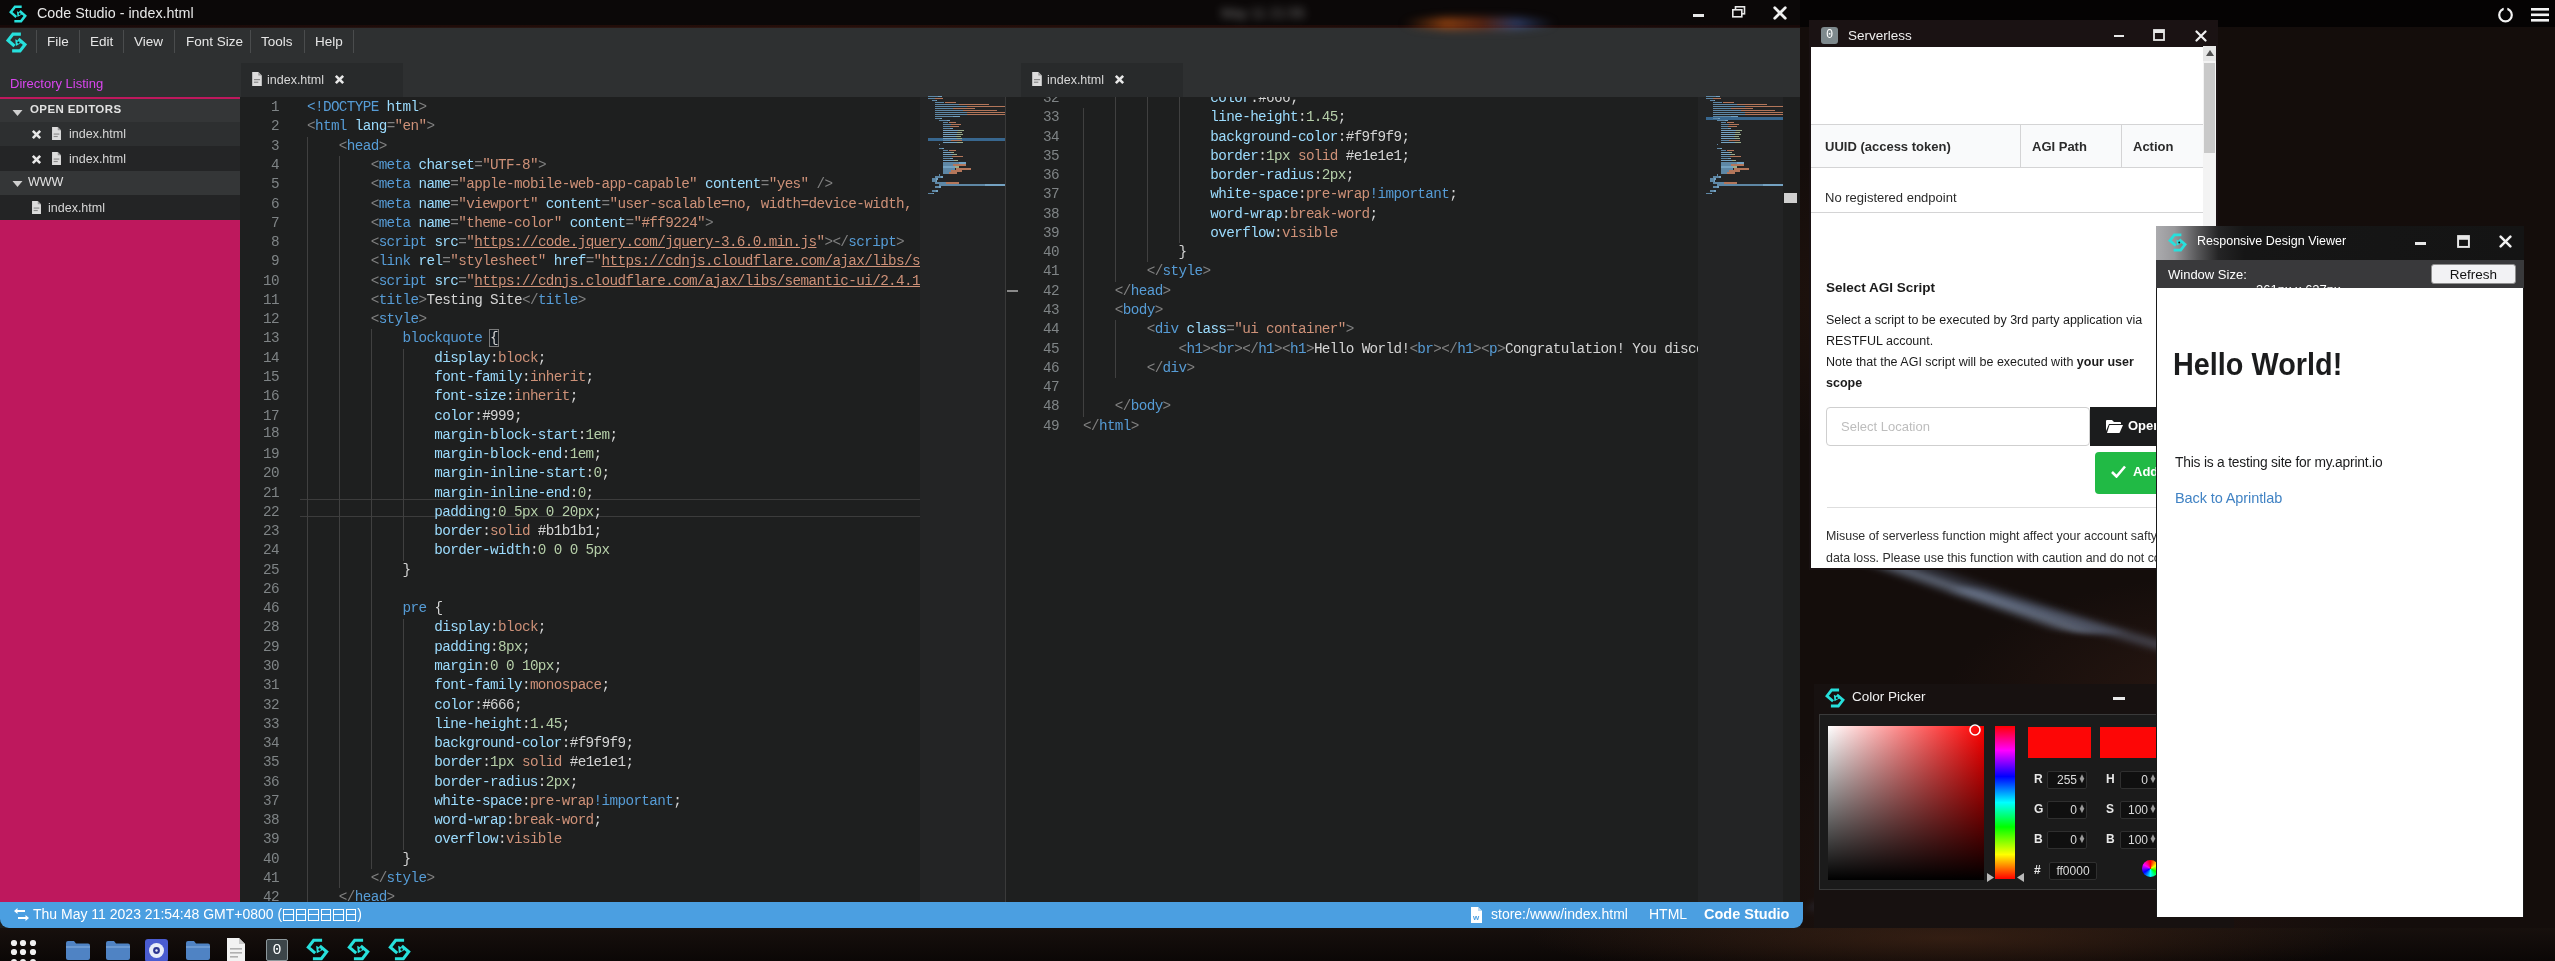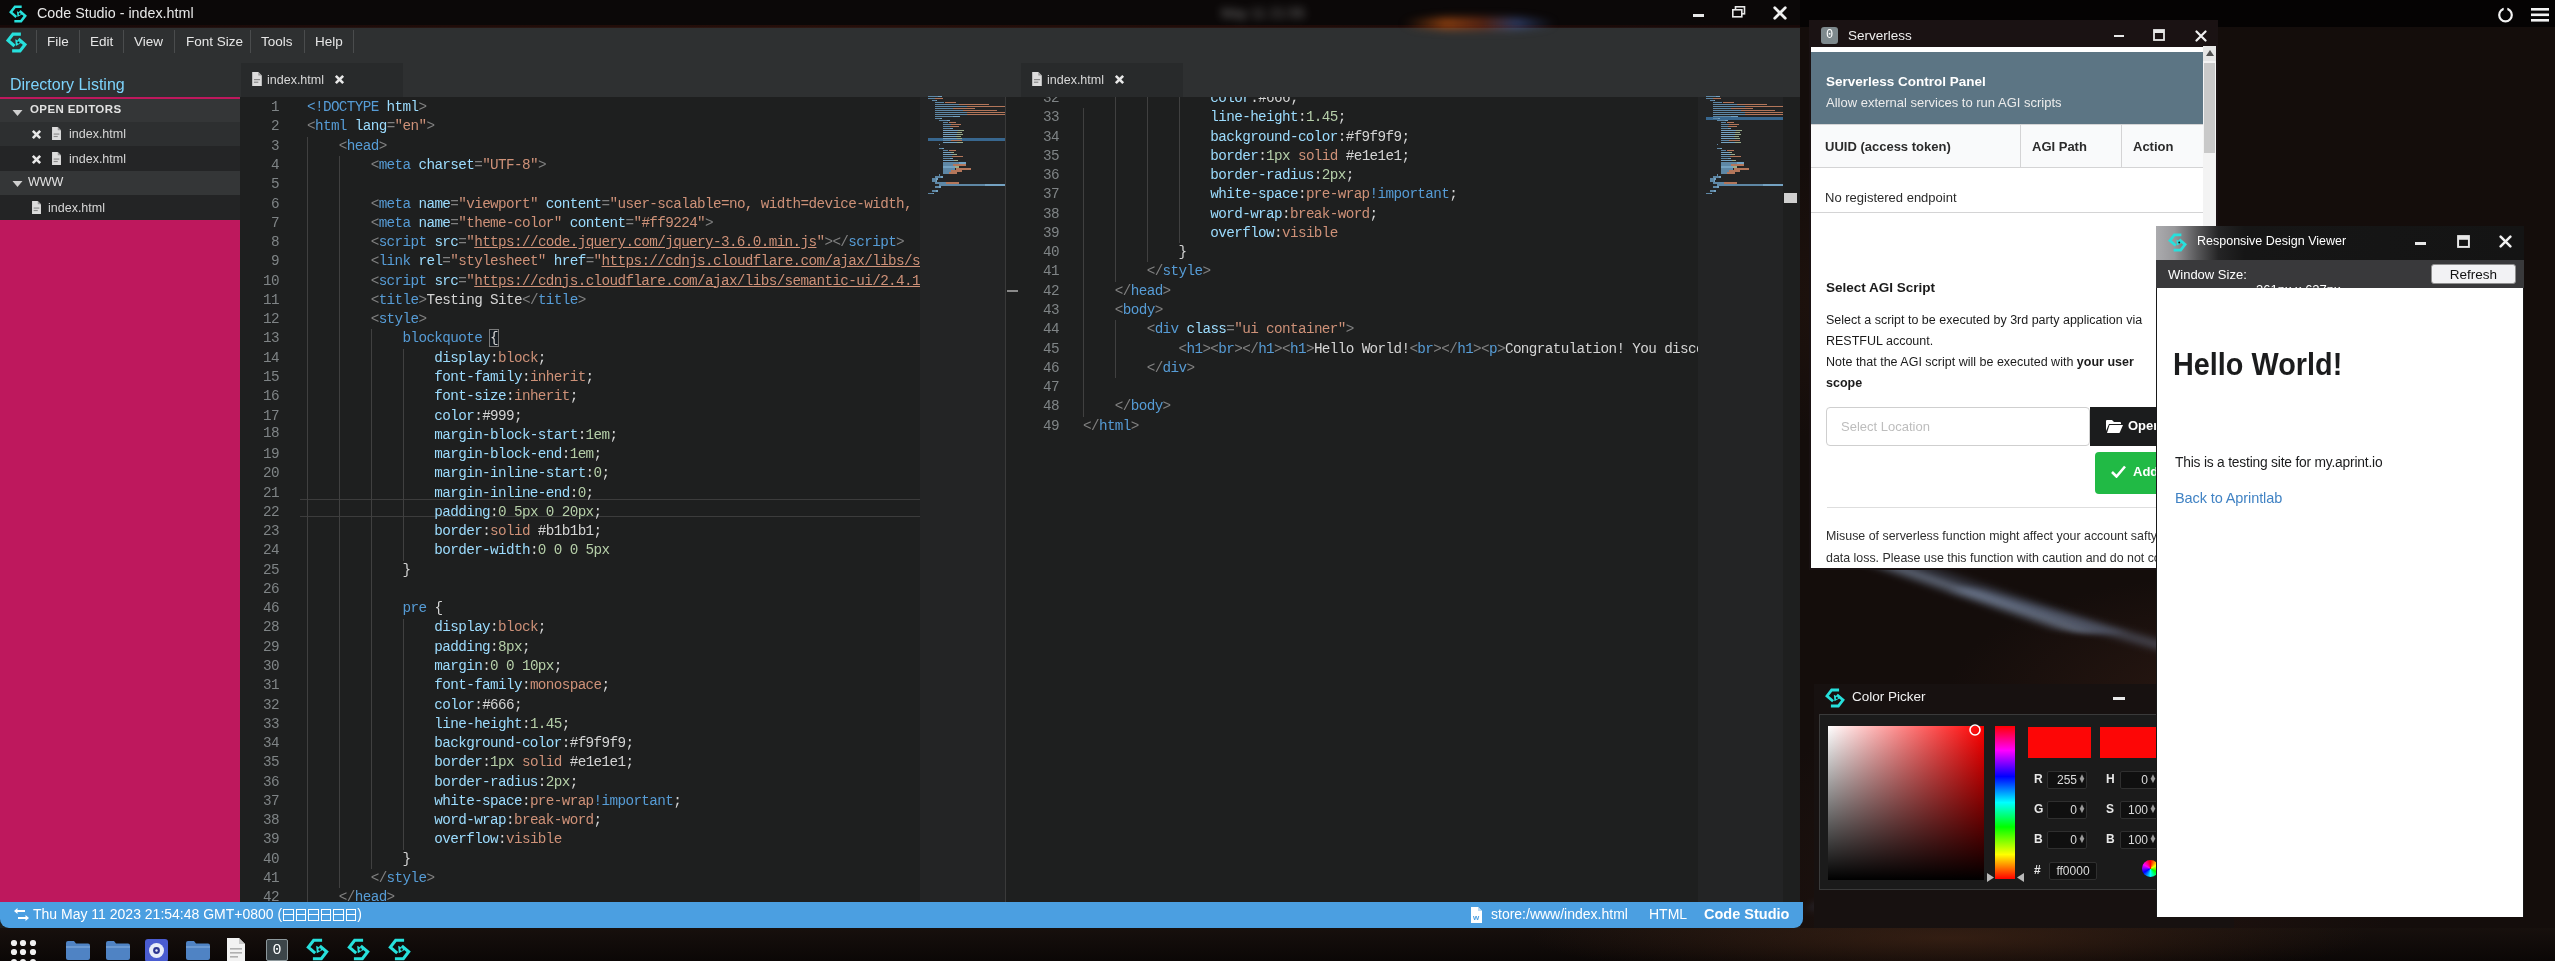--- a/index.html
+++ b/index.html
@@ -110,21 +110,21 @@
       <div class="mi" style="left:186px;top:28px">Font Size</div>
       <div class="mi" style="left:261px;top:28px">Tools</div>
       <div class="mi" style="left:315px;top:28px">Help</div>
       <div class="msep" style="left:36px;top:30px"></div>
       <div class="msep" style="left:79px;top:30px"></div>
       <div class="msep" style="left:123px;top:30px"></div>
       <div class="msep" style="left:174px;top:30px"></div>
       <div class="msep" style="left:250px;top:30px"></div>
       <div class="msep" style="left:304px;top:30px"></div>
       <div class="msep" style="left:353px;top:30px"></div>
-      <div class="abs" style="left:10px;top:76px;color:#7dd3fc;font-size:16px">Directory Listing</div>
+      <div class="abs" style="left:10px;top:76px;color:#d946ef;font-size:13px">Directory Listing</div>
       <div class="tab" style="left:241px;width:162px">
         <svg class="abs" style="left:10px;top:9px" width="12" height="14" viewBox="0 0 13 16">
           <path d="M1 0 H8 L12 4 V16 H1 Z" fill="#dcdcdc"></path>
           <path d="M8 0 L12 4 H8 Z" fill="#9a9a9a"></path>
           <rect x="3" y="8" width="7" height="1.4" fill="#8a8a8a"></rect>
           <rect x="3" y="11" width="5" height="1.4" fill="#8a8a8a"></rect>
         </svg>
         <div class="tx">index.html</div>
         <svg class="abs" style="left:93px;top:11px" width="11" height="11" viewBox="0 0 12 12">
           <path d="M1 3 L3 1 L6 4 L9 1 L11 3 L8 6 L11 9 L9 11 L6 8 L3 11 L1 9 L4 6 Z" fill="#e8e8e8"></path>
@@ -198,20 +198,21 @@
         <div class="guide" style="left:162.5px;top:521.5px;height:231.2px"></div>
         <div class="ln" style="top:1.20px;width:39px">1</div>
         <div class="cl" style="top:1.20px;left:67px"><i class="b">&lt;!DOCTYPE</i><i class="a">&nbsp;html</i><i class="g">&gt;</i></div>
         <div class="ln" style="top:20.47px;width:39px">2</div>
         <div class="cl" style="top:20.47px;left:67px"><i class="g">&lt;</i><i class="b">html</i><i class="a">&nbsp;lang</i><i class="g">=</i><i class="s">"en"</i><i class="g">&gt;</i></div>
         <div class="ln" style="top:39.74px;width:39px">3</div>
         <div class="cl" style="top:39.74px;left:67px">&nbsp;&nbsp;&nbsp;&nbsp;<i class="g">&lt;</i><i class="b">head</i><i class="g">&gt;</i></div>
         <div class="ln" style="top:59.01px;width:39px">4</div>
         <div class="cl" style="top:59.01px;left:67px">&nbsp;&nbsp;&nbsp;&nbsp;&nbsp;&nbsp;&nbsp;&nbsp;<i class="g">&lt;</i><i class="b">meta</i><i class="a">&nbsp;charset</i><i class="g">=</i><i class="s">"UTF-8"</i><i class="g">&gt;</i></div>
         <div class="ln" style="top:78.28px;width:39px">5</div>
+        <div class="cl" style="top:78.28px;left:67px">&nbsp;&nbsp;&nbsp;&nbsp;&nbsp;&nbsp;&nbsp;&nbsp;<i class="g">&lt;</i><i class="b">meta</i><i class="a">&nbsp;name</i><i class="g">=</i><i class="s">"apple-mobile-web-app-capable"</i><i class="a">&nbsp;content</i><i class="g">=</i><i class="s">"yes"</i>&nbsp;<i class="g">/&gt;</i></div>
         <div class="ln" style="top:97.55px;width:39px">6</div>
         <div class="cl" style="top:97.55px;left:67px">&nbsp;&nbsp;&nbsp;&nbsp;&nbsp;&nbsp;&nbsp;&nbsp;<i class="g">&lt;</i><i class="b">meta</i><i class="a">&nbsp;name</i><i class="g">=</i><i class="s">"viewport"</i><i class="a">&nbsp;content</i><i class="g">=</i><i class="s">"user-scalable=no,&nbsp;width=device-width,&nbsp;initial-scale=1.0"</i></div>
         <div class="ln" style="top:116.82px;width:39px">7</div>
         <div class="cl" style="top:116.82px;left:67px">&nbsp;&nbsp;&nbsp;&nbsp;&nbsp;&nbsp;&nbsp;&nbsp;<i class="g">&lt;</i><i class="b">meta</i><i class="a">&nbsp;name</i><i class="g">=</i><i class="s">"theme-color"</i><i class="a">&nbsp;content</i><i class="g">=</i><i class="s">"#ff9224"</i><i class="g">&gt;</i></div>
         <div class="ln" style="top:136.09px;width:39px">8</div>
         <div class="cl" style="top:136.09px;left:67px">&nbsp;&nbsp;&nbsp;&nbsp;&nbsp;&nbsp;&nbsp;&nbsp;<i class="g">&lt;</i><i class="b">script</i><i class="a">&nbsp;src</i><i class="g">=</i><i class="s">"</i><i class="u">https://code.jquery.com/jquery-3.6.0.min.js</i><i class="s">"</i><i class="g">&gt;&lt;/</i><i class="b">script</i><i class="g">&gt;</i></div>
         <div class="ln" style="top:155.36px;width:39px">9</div>
         <div class="cl" style="top:155.36px;left:67px">&nbsp;&nbsp;&nbsp;&nbsp;&nbsp;&nbsp;&nbsp;&nbsp;<i class="g">&lt;</i><i class="b">link</i><i class="a">&nbsp;rel</i><i class="g">=</i><i class="s">"stylesheet"</i><i class="a">&nbsp;href</i><i class="g">=</i><i class="s">"</i><i class="u">https://cdnjs.cloudflare.com/ajax/libs/semantic-ui/2.4.1/semantic.min.css</i></div>
         <div class="ln" style="top:174.63px;width:39px">10</div>
         <div class="cl" style="top:174.63px;left:67px">&nbsp;&nbsp;&nbsp;&nbsp;&nbsp;&nbsp;&nbsp;&nbsp;<i class="g">&lt;</i><i class="b">script</i><i class="a">&nbsp;src</i><i class="g">=</i><i class="s">"</i><i class="u">https://cdnjs.cloudflare.com/ajax/libs/semantic-ui/2.4.1/semantic.min.js</i></div>
@@ -535,24 +536,20 @@
         <span style="position:absolute;left:39px;top:8px">Serverless</span>
         <span style="position:absolute;left:305px;top:15px;width:10px;height:2.4px;background:#e8e8e8"></span>
         <svg class="abs" style="left:344px;top:9px" width="12" height="12" viewBox="0 0 12 12">
           <rect x="1" y="1" width="10" height="10" fill="none" stroke="#e8e8e8" stroke-width="1.8"></rect>
           <rect x="1" y="1" width="10" height="3" fill="#e8e8e8"></rect>
         </svg>
         <svg class="abs" style="left:386px;top:10px" width="12" height="12" viewBox="0 0 12 12">
           <path d="M1.5 1.5 L10.5 10.5 M10.5 1.5 L1.5 10.5" stroke="#f0f0f0" stroke-width="2.2" stroke-linecap="round"></path>
         </svg>
       </div>
-      <div id="sv-head">
-        <div style="position:absolute;left:15px;top:22px;font-weight:bold;font-size:13.5px">Serverless Control Panel</div>
-        <div style="position:absolute;left:15px;top:43px;font-size:13px;color:#ececec">Allow external services to run AGI scripts</div>
-      </div>
       <div class="tbl">
         <div style="position:absolute;left:0;top:0;width:392px;height:44px;background:#f9fafb;border-top:1px solid #d4d4d5;border-bottom:1px solid #d4d4d5"></div>
         <div style="position:absolute;left:209px;top:0;width:1px;height:44px;background:#d4d4d5"></div>
         <div style="position:absolute;left:310px;top:0;width:1px;height:44px;background:#d4d4d5"></div>
         <div style="position:absolute;left:14px;top:15px;font-weight:bold">UUID (access token)</div>
         <div style="position:absolute;left:221px;top:15px;font-weight:bold">AGI Path</div>
         <div style="position:absolute;left:322px;top:15px;font-weight:bold">Action</div>
         <div style="position:absolute;left:14px;top:66px">No registered endpoint</div>
         <div style="position:absolute;left:0;top:88px;width:392px;height:1px;background:#d4d4d5"></div>
       </div>

